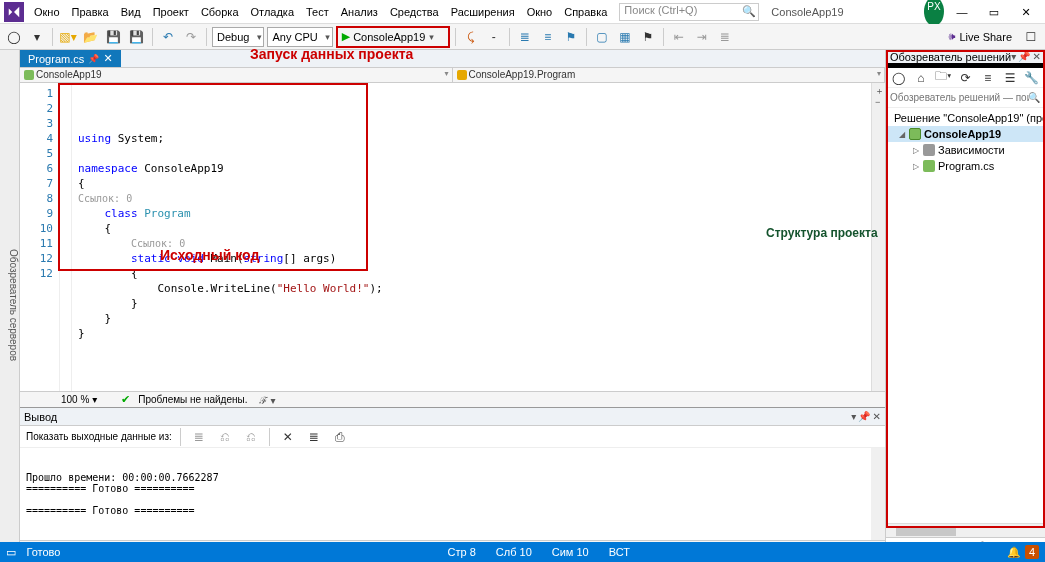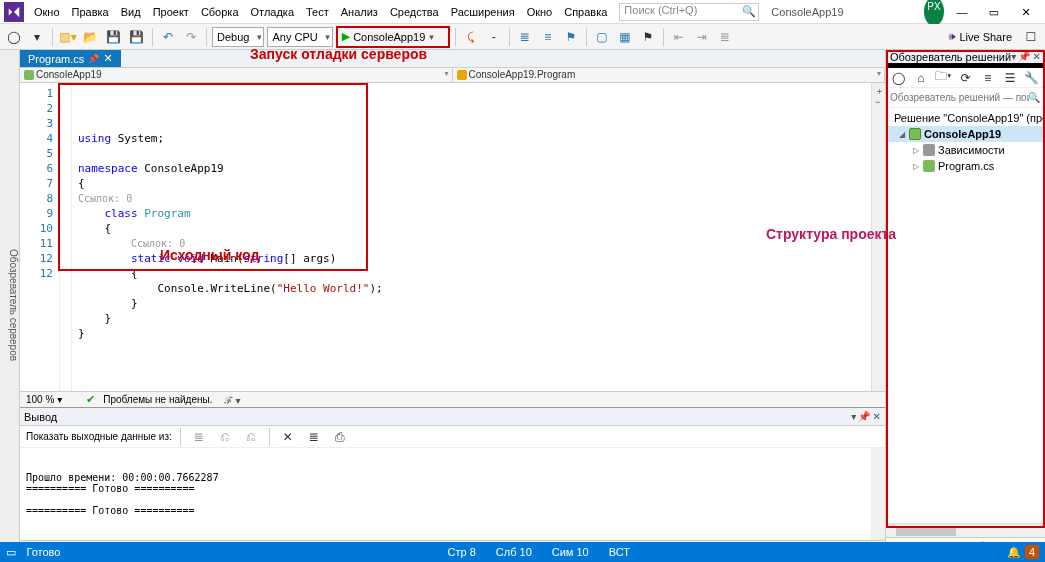--- a/index.html
+++ b/index.html
@@ -64,21 +64,21 @@
   .code-scroll-right { position: absolute; right: 0; top: 0; width: 14px; height: 100%; background: #f0f0f0; border-left: 1px solid #ddd; }
   .code-scroll-right .plus  { position: absolute; top: 2px; left: 3px; font-size: 9px; color: #555; }
   .code-scroll-right .minus { position: absolute; top: 14px; left: 3px; font-size: 9px; color: #555; }
   .cursor-line { position: absolute; left: 0; right: 14px; height: 15px; background: #f3f7fb; z-index: -1; }
 
   .red-box-code { position: absolute; left: 38px; top: 0; width: 310px; height: 188px; border: 2px solid #c00; pointer-events: none; }
   .ann-code { position: absolute; left: 140px; top: 164px; color: #c00; font-weight: 600; font-size: 14px; pointer-events: none; }
 
   
   .ed-status { height: 20px; display: flex; align-items: center; border-top: 1px solid #ccc; background: #f5f5f5; font-size: 10px; padding: 0 6px; gap: 8px; }
-  .ed-status .zoom { width: 52px; }
+  .ed-status .zoom { width: 52px; margin-left: 35px; }
   .ed-status .ok { color: #0a0; font-size: 11px; }
   .ed-status .opts { margin-left: 4px; color: #555; }
 
   
   .output-panel { border-top: 1px solid #999; background: #fff; display: flex; flex-direction: column; flex: 1; }
   .out-title { display: flex; align-items: center; height: 18px; background: #eef2f6; border-bottom: 1px solid #ccc; padding: 0 4px; font-size: 11px; }
   .out-title .sp { margin-left: auto; display: flex; gap: 2px; font-size: 10px; color: #555; }
   .out-toolbar { display: flex; align-items: center; height: 22px; padding: 2px 6px; gap: 6px; border-bottom: 1px solid #eee; font-size: 10px; }
   .out-combo { width: 200px; height: 18px; border: 1px solid #aaa; padding: 0 14px 0 4px; position: relative; line-height: 16px; }
   .out-combo::after { content: "▾"; position: absolute; right: 3px; font-size: 8px; color: #555; }
@@ -103,21 +103,21 @@
   .ic-sol { background: #b180d7; border-radius: 2px; }
   .ic-proj{ background: #7cbb5a; border-radius: 2px; border: 1px solid #4a8a2a; }
   .ic-dep { background: #999; border-radius: 2px; }
   .ic-cs  { background: #7cbb5a; border-radius: 2px; }
   .tn.sel { background: #cde6f7; }
   .se-bottom-tabs { height: 18px; border-top: 1px solid #ccc; display: flex; align-items: center; font-size: 10px; color: #444; gap: 4px; padding: 0 2px;}
   .se-hscroll { height: 14px; background: #f0f0f0; border-top: 1px solid #ddd; position: relative; }
   .se-hscroll .thumb { position: absolute; left: 10px; top: 2px; width: 60px; height: 10px; background: #c8c8c8; }
 
   .red-box-se { position: absolute; left: 0; top: 0; right: 0; height: 478px; border: 2px solid #c00; pointer-events: none; z-index: 20; }
-  .ann-se { position: absolute; left: -120px; top: 176px; color: #be185d; font-weight: 600; font-size: 14px; z-index: 25; pointer-events: none; white-space: nowrap; }
+  .ann-se { position: absolute; left: -120px; top: 176px; color: #14532d; font-weight: 600; font-size: 12px; z-index: 25; pointer-events: none; white-space: nowrap; }
 
   
   .statusbar { position: absolute; bottom: 0; left: 0; right: 0; height: 20px; background: #0078d7; color: #fff; display: flex; align-items: center; font-size: 11px; padding: 0 6px; }
   .statusbar .sb-item { padding: 0 10px; }
   .statusbar .sb-spacer { flex: 1; }
   .sb-badge { background: #c94f00; padding: 1px 4px; border-radius: 2px; margin-left: 4px; }
 </style>
 </head>
 <body>
 
@@ -186,21 +186,21 @@
   <span class="tb-btn" style="color:#999">⇤</span>
   <span class="tb-btn" style="color:#999">⇥</span>
   <span class="tb-btn" style="color:#999">≣</span>
   <div class="live-share">
     <span style="color:#5c2d91">🕪</span>
     <span>Live Share</span>
   </div>
   <span class="tb-btn">☐</span>
 </div>
 
-<div class="ann-debug">Запуск отладки серверов</div>
+<div class="ann-debug">Запуск данных проекта</div>
 
 <div class="main">
 
   <div class="side-tab-left">Обозреватель серверов</div>
 
   <div class="center-col">
 
     <div class="doc-tabs">
       <div class="doc-tab">
         <span>Program.cs</span>

